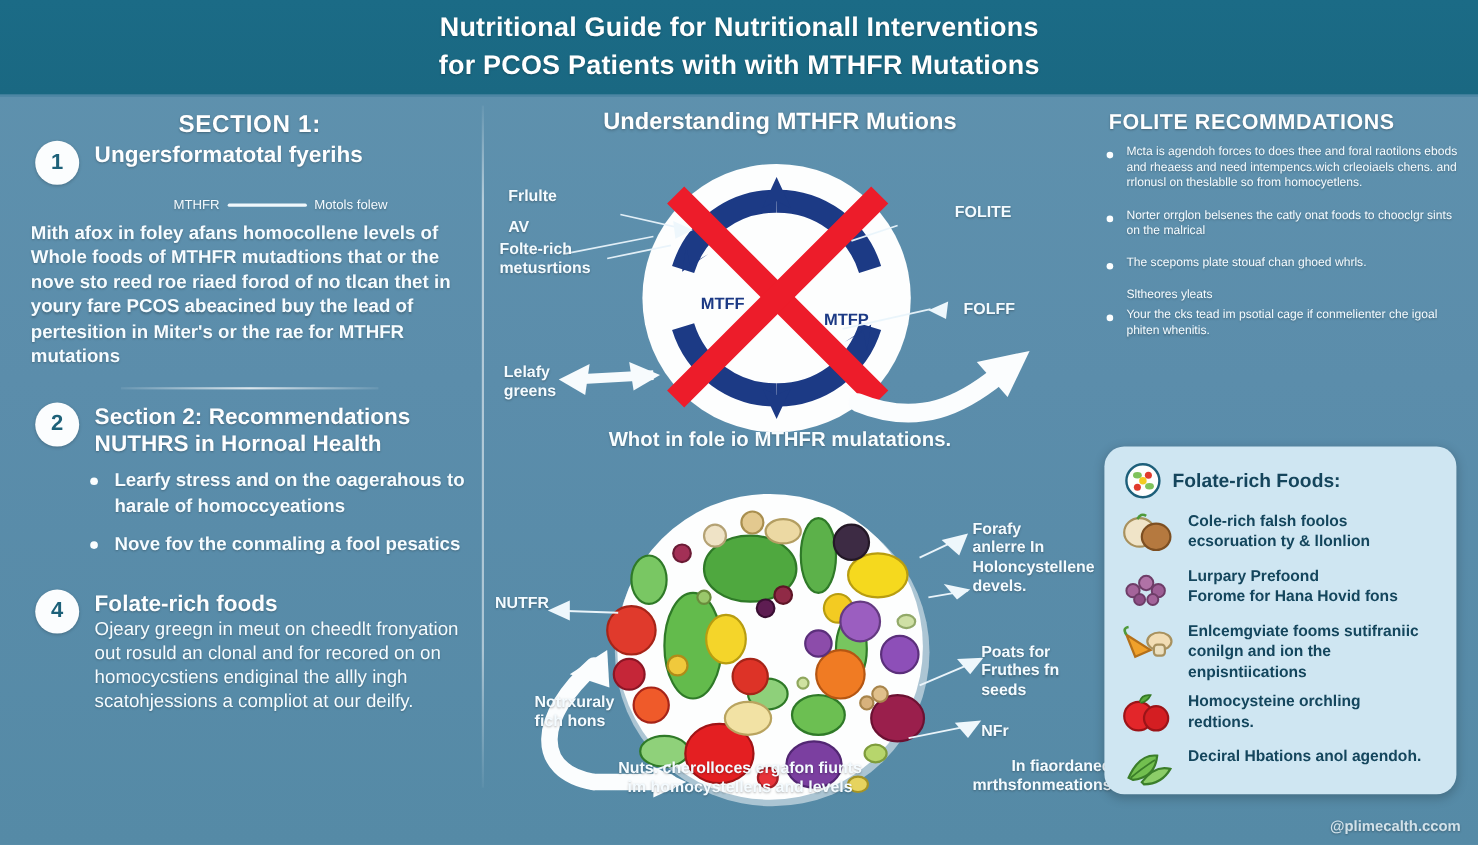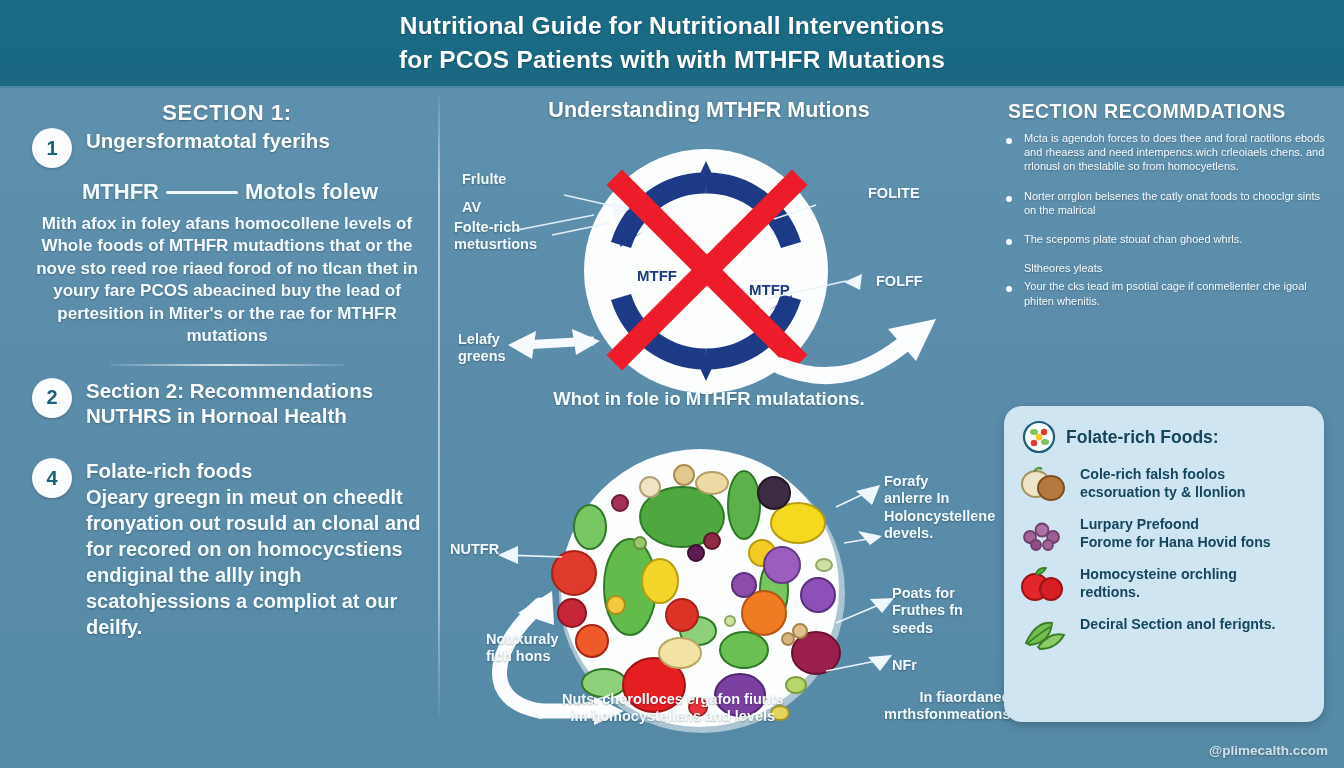--- a/index.html
+++ b/index.html
@@ -73,52 +73,53 @@
     box-shadow: 0 1px 3px rgba(0,0,0,.22);
   }
   .numtitle {
     margin-left: 60px;
     color: #fdfeff; font-size: 20.5px; font-weight: bold;
     line-height: 1.24;
     text-shadow: 0 1px 2px rgba(0,0,0,.28);
   }
   .sub-relation {
     margin: 7px 0 2px 56px;
-    color: #f4fbff; font-size: 22px; font-weight: bold;
+    color: #f4fbff; font-size: 12px; font-weight: normal;
     display: flex; align-items: center; gap: 7px;
     text-shadow: 0 1px 2px rgba(0,0,0,.25);
+    justify-content: center;
   }
   .relation-dash {
     display: inline-block; width: 72px; height: 3px;
     background: #f0f8fc; border-radius: 2px;
   }
   .body-para {
     margin: 8px 2px 0 2px;
     color: #f6fcff; font-size: 17px; font-weight: bold;
-    line-height: 1.32; text-align: center;
+    line-height: 1.32; text-align: left;
     text-shadow: 0 1px 2px rgba(0,0,0,.25);
   }
   .hrule {
     height: 2px; margin: 16px 84px 12px 84px;
     background: linear-gradient(90deg, rgba(255,255,255,.08), rgba(255,255,255,.78), rgba(255,255,255,.08));
   }
   .bullets { margin: 10px 0 0 54px; }
   .bullet-li {
     position: relative;
     color: #f6fcff; font-size: 17px; font-weight: bold;
     line-height: 1.3; padding-left: 24px; margin-bottom: 13px;
     text-shadow: 0 1px 2px rgba(0,0,0,.25);
   }
   .bullet-li::before {
     content: ""; position: absolute; left: 2px; top: 8px;
     width: 7px; height: 7px; border-radius: 50%; background: #fbfeff;
   }
   .numbody {
     margin-left: 60px;
-    color: #f6fcff; font-size: 20px; font-weight: bold;
+    color: #f6fcff; font-size: 17px; font-weight: normal;
     line-height: 1.3;
     text-shadow: 0 1px 2px rgba(0,0,0,.25);
   }
 
   
   .col-mid {
     position: absolute; left: 444px; top: 0;
     width: 530px; height: 680px;
   }
   .mid-title {
@@ -236,20 +237,24 @@
 Whole foods of MTHFR mutadtions that or the nove sto reed roe riaed forod of no tlcan thet in youry fare PCOS abeacined buy the lead of pertesition in Miter's or the rae for MTHFR mutations</div>
 
       <div class="hrule"></div>
 
       <div class="numblock" style="margin-top:4px;">
         <div class="numcircle">2</div>
         <div class="numtitle">Section 2: Recommendations</div>
         <div class="numtitle">NUTHRS in Hornoal Health</div>
       </div>
 
+      <div class="bullets">
+        <div class="bullet-li">Learfy stress and on the oagerahous to harale of homoccyeations</div>
+        <div class="bullet-li">Nove fov the conmaling a fool pesatics</div>
+      </div>
 
       <div class="numblock" style="margin-top:30px;">
         <div class="numcircle">4</div>
         <div class="numtitle">Folate-rich foods</div>
         <div class="numbody">Ojeary greegn in meut on cheedlt fronyation out rosuld an clonal and for recored on on homocycstiens endiginal the allly ingh scatohjessions a compliot at our deilfy.</div>
       </div>
 
     </div>
 
     <div class="col-mid">
@@ -410,21 +415,21 @@
 seeds</div>
         <div class="callout" style="left:448px; top:212px;">NFr</div>
         <div class="callout" style="left:440px; top:244px;text-align:right;">In fiaordaned
 mrthsfonmeations</div>
       </div>
 
     </div>
 
     <div class="col-right">
 
-      <div class="right-title">SECTION RECOMMDATIONS</div>
+      <div class="right-title">FOLITE RECOMMDATIONS</div>
 
       <div class="r-bullets">
         <div class="r-bullet">Mcta is agendoh forces to does thee and foral raotilons ebods and rheaess and need intempencs.wich crleoiaels chens. and rrlonusl on theslablle so from homocyetlens.</div>
         <div class="r-bullet">Norter orrglon belsenes the catly onat foods to chooclgr sints on the malrical</div>
         <div class="r-bullet">The scepoms plate stouaf chan ghoed whrls.</div>
         <div class="r-bullet nodot" style="margin-bottom:4px;">Sltheores yleats</div>
         <div class="r-bullet">Your the cks tead im psotial cage if conmelienter che igoal phiten whenitis.</div>
       </div>
 
       <div class="folate-card">
@@ -460,20 +465,31 @@
               <circle cx="24" cy="13" r="6.5" fill="#b072a6" stroke="#6e3d68" stroke-width="1.8"></circle>
               <circle cx="35" cy="20" r="6" fill="#9d5e95" stroke="#6e3d68" stroke-width="1.8"></circle>
               <circle cx="18" cy="28" r="5" fill="#8e4f86" stroke="#6e3d68" stroke-width="1.8"></circle>
               <circle cx="30" cy="28" r="5" fill="#a4649a" stroke="#6e3d68" stroke-width="1.8"></circle>
             </svg>
           </div>
           <div class="folate-txt" style="white-space:pre-line;">Lurpary Prefoond
 Forome for Hana Hovid fons</div>
         </div>
 
+        <div class="folate-row">
+          <div class="folate-ico">
+            <svg width="50" height="34" viewBox="0 0 50 34">
+              <path d="M6 10 L28 24 L14 30 Z" fill="#f0a12b" stroke="#b4701a" stroke-width="2"></path>
+              <path d="M6 10 q-4 -6 2 -7" stroke="#4f9a3a" stroke-width="2.4" fill="none"></path>
+              <ellipse cx="36" cy="16" rx="11" ry="8" fill="#f2ddb4" stroke="#a8915e" stroke-width="2"></ellipse>
+              <rect x="31" y="19" width="10" height="10" rx="3" fill="#ece0c0" stroke="#a8915e" stroke-width="2"></rect>
+            </svg>
+          </div>
+          <div class="folate-txt">Enlcemgviate fooms sutifraniic conilgn and ion the enpisntiications</div>
+        </div>
 
         <div class="folate-row">
           <div class="folate-ico">
             <svg width="50" height="38" viewBox="0 0 50 38">
               <circle cx="17" cy="22" r="13" fill="#e3262a" stroke="#9c1418" stroke-width="2"></circle>
               <circle cx="33" cy="24" r="11" fill="#d41e22" stroke="#9c1418" stroke-width="2"></circle>
               <path d="M18 9 q2 -7 10 -6 q-3 6 -9 7" fill="#5aab3e" stroke="#357a26" stroke-width="1.6"></path>
             </svg>
           </div>
           <div class="folate-txt" style="white-space:pre-line;">Homocysteine orchling
@@ -481,21 +497,21 @@
         </div>
 
         <div class="folate-row">
           <div class="folate-ico">
             <svg width="50" height="34" viewBox="0 0 50 34">
               <path d="M8 26 q10 -22 26 -20 q-2 20 -22 22 Z" fill="#72bf4f" stroke="#3b7e2a" stroke-width="2"></path>
               <path d="M20 30 q12 -16 26 -12 q-8 14 -24 14 Z" fill="#8ccd68" stroke="#3b7e2a" stroke-width="2"></path>
               <path d="M10 26 q12 -10 22 -16" stroke="#3b7e2a" stroke-width="1.6" fill="none"></path>
             </svg>
           </div>
-          <div class="folate-txt">Deciral Section anol ferignts.</div>
+          <div class="folate-txt">Deciral Hbations anol agendoh.</div>
         </div>
 
       </div>
     </div>
 
   </div>
 
   <div class="watermark">@plimecalth.ccom</div>
 </div>
 

